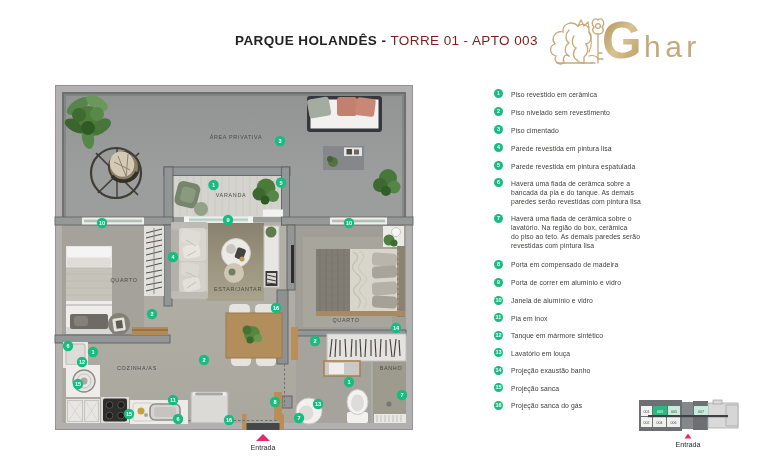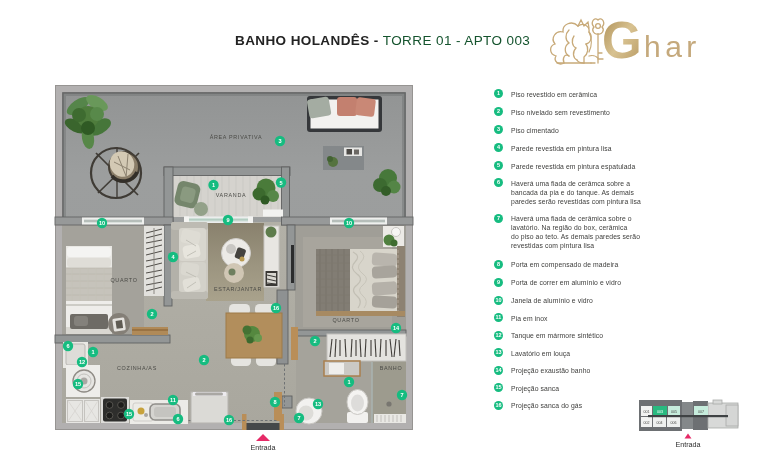--- a/index.html
+++ b/index.html
@@ -9,21 +9,21 @@
   .leg-dot{position:absolute;width:9px;height:9px;border-radius:50%;
            background:#16bc80;color:#fff;font-size:5.5px;font-weight:bold;
            text-align:center;line-height:9px;}
   .leg-txt{position:absolute;left:511px;font-size:6.8px;line-height:9px;
            color:#3d3d3b;letter-spacing:0.1px;white-space:nowrap;}
 </style>
 </head>
 <body>
 
 <div class="abs" style="left:235px;top:33px;font-size:13.5px;letter-spacing:0.4px;white-space:nowrap;">
-  <span style="font-weight:bold;color:#232323;">BANHO HOLANDÊS - </span><span style="color:#14532d;">TORRE 01 - APTO 003</span>
+  <span style="font-weight:bold;color:#232323;">PARQUE HOLANDÊS - </span><span style="color:#7f1d1d;">TORRE 01 - APTO 003</span>
 </div>
 
 <div class="abs" style="left:545px;top:12px;width:160px;height:55px;">
 <svg width="160" height="55" viewBox="0 0 160 55">
   <defs>
     <linearGradient id="gold" x1="0" y1="0" x2="1" y2="1">
       <stop offset="0" stop-color="#a8894f"></stop>
       <stop offset="0.5" stop-color="#d8c291"></stop>
       <stop offset="1" stop-color="#b3945c"></stop>
     </linearGradient>

